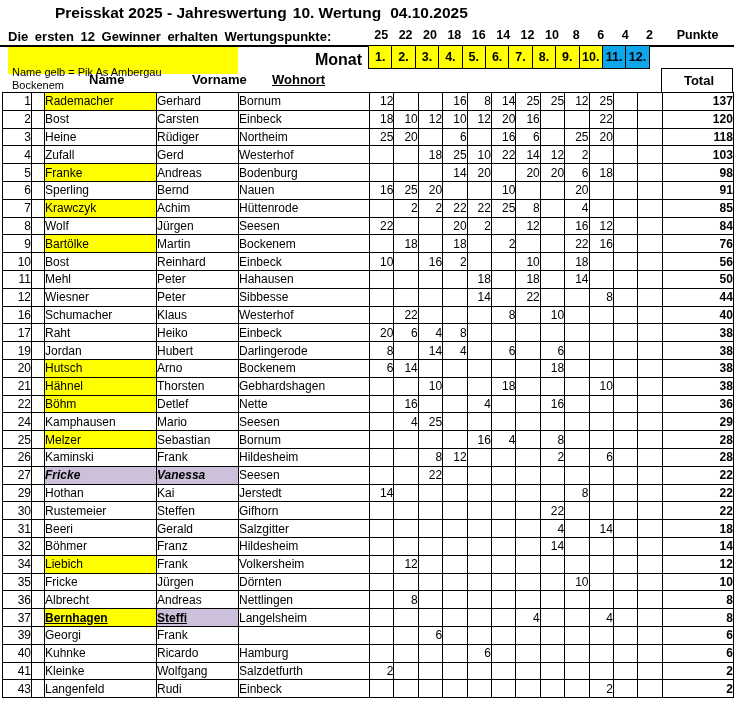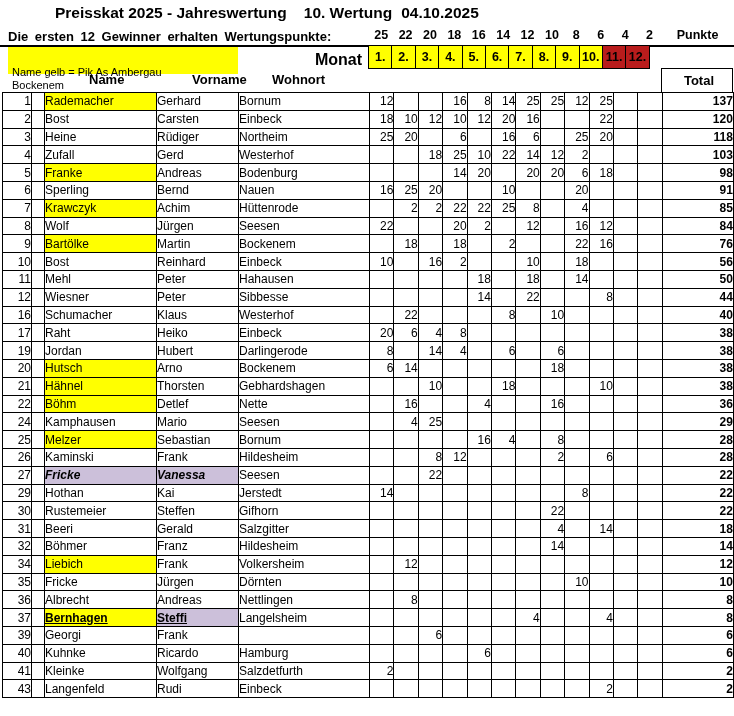--- a/index.html
+++ b/index.html
@@ -1,41 +1,41 @@
 <!DOCTYPE html>
 <html><head>
 <meta charset="utf-8">
 <style>
   * { margin:0; padding:0; box-sizing:border-box; }
   html,body { background:#fff; }
   body { font-family:"Liberation Sans", sans-serif; color:#000; }
   .page { position:relative; width:734px; height:716px; background:#fff; overflow:hidden; }
 
   .title { position:absolute; top:4px; left:55px; font-size:15.5px; font-weight:bold; white-space:nowrap; }
-  .title .t-wertung { margin-left:17px; }
+  .title .t-wertung { margin-left:6px; }
   .title .t-date { margin-left:9px; }
 
   .points-label { position:absolute; top:29px; left:8px; font-size:13px; font-weight:bold; word-spacing:3px; white-space:nowrap; }
   .points-values { position:absolute; top:28px; left:369px; width:293px; display:flex; }
   .points-values .pcell { width:24.4px; text-align:center; font-size:12.5px; font-weight:bold; }
   .punkte-label { position:absolute; top:28px; left:662px; width:71px; text-align:center; font-size:12.5px; font-weight:bold; }
   .divider { position:absolute; top:45px; left:0; width:734px; border-top:2px solid #000; }
 
   .note-box { position:absolute; top:47px; left:8px; width:230px; height:27px; background:#FFFF00; font-size:11px; line-height:13px; padding:19px 0 0 4px; }
   .monat-label { position:absolute; top:51px; left:296px; width:66px; text-align:right; font-size:16px; font-weight:bold; }
 
   .month-cells { position:absolute; top:45px; left:368px; display:flex; }
-  .month-cells .mcell { width:24.4px; height:24px; border:1px solid #000; margin-left:-1px; text-align:center; font-size:12.5px; font-weight:bold; line-height:22px; background:#b91c1c; }
+  .month-cells .mcell { width:24.4px; height:24px; border:1px solid #000; margin-left:-1px; text-align:center; font-size:12.5px; font-weight:bold; line-height:22px; background:#0ea5e9; }
   .month-cells .mcell.yl { background:#FFFF00; }
   .month-cells .mcell:first-child { margin-left:0; }
 
   .col-headers { position:absolute; top:72px; left:0; width:734px; height:20px; font-size:13px; font-weight:bold;margin-left:32px; }
   .col-name    { position:absolute; left:57px; }
   .col-vorname { position:absolute; left:160px;text-align:center; }
-  .col-wohnort { position:absolute; left:240px; }
+  .col-wohnort { position:absolute; left:240px;text-decoration:underline; }
   .total-header { position:absolute; top:68px; left:661px; width:72px; height:25px; border:1px solid #000; font-size:13px; font-weight:bold; text-align:right; padding-right:18px; line-height:23px; }
 
   table.results { position:absolute; top:92px; left:2px; width:731px; border-collapse:collapse; table-layout:fixed; }
   table.results td { border:1px solid #000; font-size:12px; height:17.8px; padding:0; overflow:hidden; white-space:nowrap; vertical-align:middle; }
   td.rank   { text-align:right; padding-right:5px; }
   td.name, td.vorname, td.wohnort { text-align:left; padding-left:5px; }
   td.score  { text-align:right; padding-right:3px; }
   td.total  { text-align:right; padding-right:6px; font-weight:bold; }
   .bg-yellow { background:#FFFF00; }
   .bg-purple { background:#CCC0DA; }

